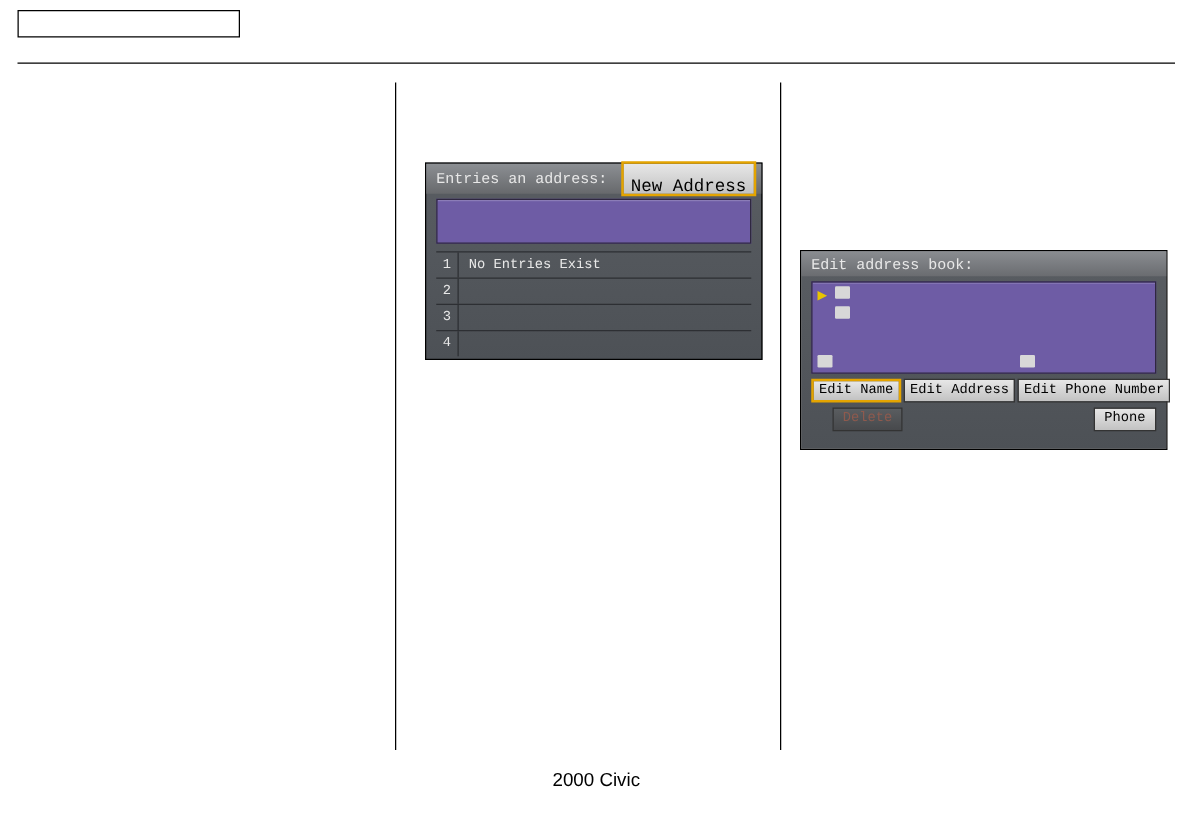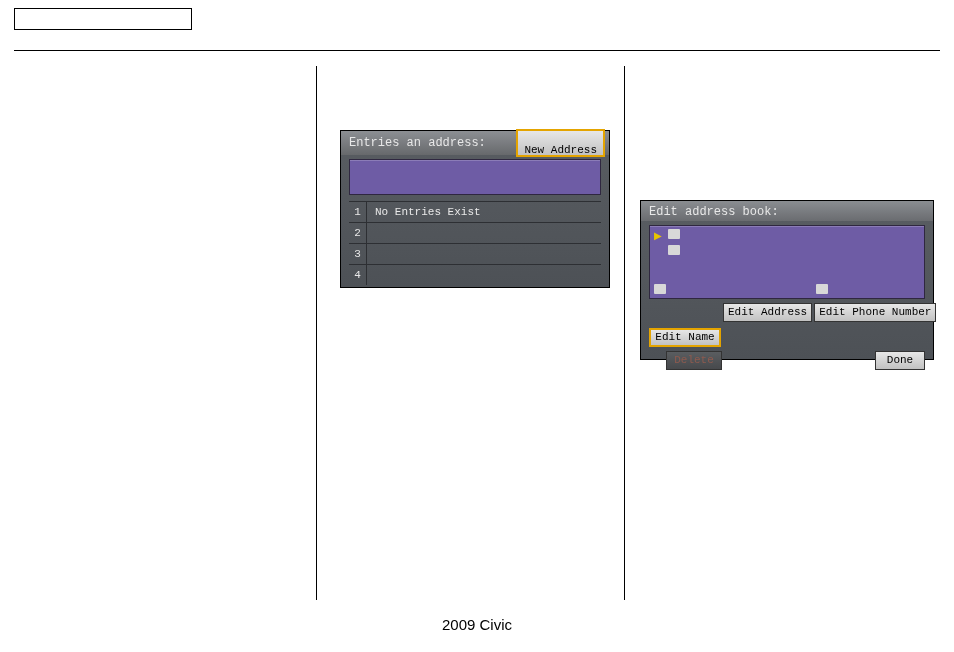--- a/index.html
+++ b/index.html
@@ -78,21 +78,21 @@
   }
   .screen1 .header-row .title {
     color: #e8e8e8;
     font-size: 12px;
     font-family: "Courier New", monospace;
   }
   .screen1 .new-addr-btn {
     background: linear-gradient(180deg,#e7e7e7 0%,#c2c2c2 100%);
     border: 2px solid #e4a400;
     color: #000;
-    font-size: 11px;
+    font-size: 14px;
     font-family: "Courier New", monospace;
     padding: 12px 6px;
     height: 18px;
     line-height: 14px;
     cursor: pointer;
   }
   .screen1 .purple-box {
     margin: 4px 8px 6px 8px;
     height: 36px;
     background: #6e5ca5;
@@ -195,21 +195,20 @@
     font-family: "Courier New", monospace;
     padding: 1px 4px;
     height: 19px;
     line-height: 15px;
     cursor: pointer;
     white-space: nowrap;
   }
   .screen2 .btn.selected {
     border: 2px solid #e4a400;
     padding: 0px 3px;
-    margin-top: 25px;
   }
   .screen2 .btn.disabled {
     background: linear-gradient(180deg,#5a5d60 0%,#47494c 100%);
     color: #8e5a4e;
     border: 1px solid #333;
     cursor: default;
   }
   .screen2 .btn-row1 .btn.b1 { flex: 0 0 72px; }
   .screen2 .btn-row1 .btn.b2 { flex: 0 0 86px; }
   .screen2 .btn-row1 .btn.b3 { flex: 1; }
@@ -261,17 +260,17 @@
     <span class="mini phone"></span>
     <span class="mini cat"></span>
   </div>
   <div class="btn-row1">
     <button class="btn b1 selected">Edit Name</button>
     <button class="btn b2">Edit Address</button>
     <button class="btn b3">Edit Phone Number</button>
   </div>
   <div class="btn-row2">
     <button class="btn delete disabled">Delete</button>
-    <button class="btn done">Done</button>
+    <button class="btn done">Phone</button>
   </div>
 </div>
 
-<div class="footer-text">2009  Civic</div>
+<div class="footer-text">2000  Civic</div>
 
 </body></html>

